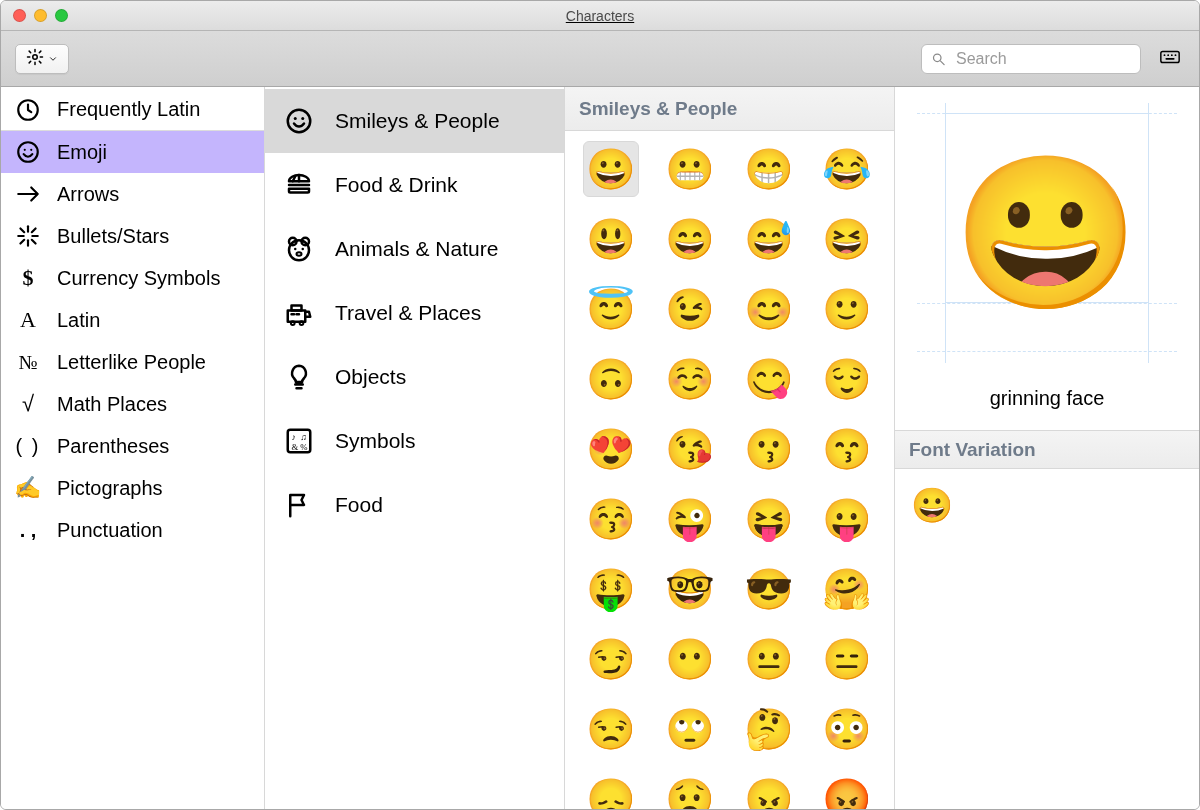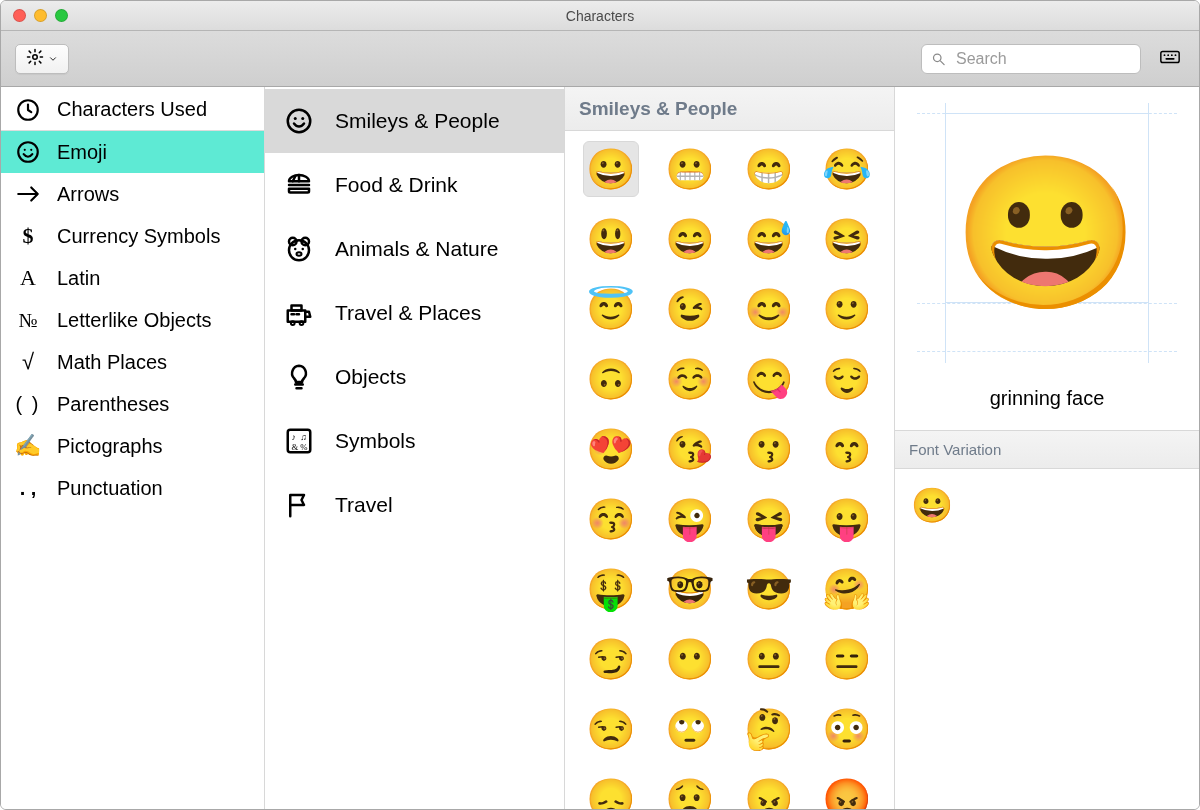--- a/index.html
+++ b/index.html
@@ -17,20 +17,21 @@
   }
 
   
   .titlebar {
     height: 30px;
     background: linear-gradient(#ececec, #dcdcdc);
     border-bottom: 1px solid #b5b5b5;
     position: relative;
     display: flex;
     align-items: center;
+    text-decoration: underline;
   }
   .traffic-lights {
     position: absolute; left: 12px; top: 8px;
     display: flex; gap: 8px;
   }
   .dot { width: 13px; height: 13px; border-radius: 50%; border: 0.5px solid rgba(0,0,0,.15); }
   .dot.red { background: #ff5f57; }
   .dot.yellow { background: #febc2e; }
   .dot.green { background: #28c840; }
   .window-title {
@@ -108,21 +109,21 @@
     height: 42px;
     display: flex;
     align-items: center;
     padding: 0 14px;
     gap: 16px;
     font-size: 20px;
     color: #000;
     cursor: default;
   }
   .cat-row.divider { border-bottom: 1px solid #dcdcdc; }
-  .cat-row.selected { background: #5eead4; }
+  .cat-row.selected { background: #c4b5fd; }
   .cat-icon {
     width: 26px; height: 26px;
     display: flex; align-items: center; justify-content: center;
     font-size: 20px; color:#000;
   }
 
   
   .sidebar-sub {
     width: 300px;
     border-right: 1px solid #d8d8d8;
@@ -212,21 +213,21 @@
     border-radius: 5px;
     cursor: default;
   }
 
   .fontvar-header {
     height: 38px;
     background: linear-gradient(#f4f4f4,#ececec);
     border-bottom: 1px solid #d8d8d8;
     display:flex;align-items:center;
     padding: 0 14px;
-    font-size: 15px; font-weight: 400;
+    font-size: 19px; font-weight: 700;
     color: #6f7b8a;
   }
   .fontvar-body {
     flex: 1;
     padding: 16px;
   }
   .fontvar-emoji { font-size: 34px; }
 
   
   .stroke-ic { fill:none; stroke:#000; stroke-width:2; stroke-linecap:round; stroke-linejoin:round; }
@@ -286,21 +287,21 @@
 <div class="content">
 
   <div class="sidebar-cat" id="sidebar-cat">
       <div class="cat-row divider">
         <span class="cat-icon">
           <svg viewBox="0 0 24 24">
             <circle cx="12" cy="12" r="9" class="stroke-ic"></circle>
             <path class="stroke-ic" d="M12 7v5l3 2"></path>
           </svg>
         </span>
-        <span>Characters Used</span>
+        <span>Frequently Latin</span>
       </div>
       <div class="cat-row selected">
         <span class="cat-icon">
           <svg viewBox="0 0 24 24">
             <circle cx="12" cy="12" r="9" class="stroke-ic"></circle>
             <circle cx="9" cy="10" r="1" fill="#000"></circle>
             <circle cx="15" cy="10" r="1" fill="#000"></circle>
             <path class="stroke-ic" d="M8 14c1.2 1.6 2.6 2.4 4 2.4s2.8-.8 4-2.4"></path>
           </svg>
         </span>
@@ -309,35 +310,52 @@
       <div class="cat-row">
         <span class="cat-icon">
           <svg viewBox="0 0 24 24">
             <path class="stroke-ic" d="M3 12h18M15 6l6 6-6 6"></path>
           </svg>
         </span>
         <span>Arrows</span>
       </div>
       <div class="cat-row">
         <span class="cat-icon">
+          <svg viewBox="0 0 24 24">
+            <g class="stroke-ic">
+              <line x1="12" y1="3" x2="12" y2="8"></line>
+              <line x1="12" y1="16" x2="12" y2="21"></line>
+              <line x1="3" y1="12" x2="8" y2="12"></line>
+              <line x1="16" y1="12" x2="21" y2="12"></line>
+              <line x1="5" y1="5" x2="8.5" y2="8.5"></line>
+              <line x1="15.5" y1="15.5" x2="19" y2="19"></line>
+              <line x1="5" y1="19" x2="8.5" y2="15.5"></line>
+              <line x1="15.5" y1="8.5" x2="19" y2="5"></line>
+            </g>
+          </svg>
+        </span>
+        <span>Bullets/Stars</span>
+      </div>
+      <div class="cat-row">
+        <span class="cat-icon">
           <span style="font-family:Georgia,serif;font-weight:bold;font-size:22px">$</span>
         </span>
         <span>Currency Symbols</span>
       </div>
       <div class="cat-row">
         <span class="cat-icon">
           <span style="font-family:Georgia,serif;font-size:22px">A</span>
         </span>
         <span>Latin</span>
       </div>
       <div class="cat-row">
         <span class="cat-icon">
           <span style="font-family:Georgia,serif;font-size:20px">№</span>
         </span>
-        <span>Letterlike Objects</span>
+        <span>Letterlike People</span>
       </div>
       <div class="cat-row">
         <span class="cat-icon">
           <span style="font-size:22px">√</span>
         </span>
         <span>Math Places</span>
       </div>
       <div class="cat-row">
         <span class="cat-icon">
           <span style="font-size:20px;letter-spacing:2px">( )</span>
@@ -423,21 +441,21 @@
           </svg>
         </span>
         <span>Symbols</span>
       </div>
       <div class="sub-row">
         <span class="sub-icon">
           <svg viewBox="0 0 24 24">
             <path class="stroke-ic" d="M5 21V4M5 4h11l-2 4 2 4H5"></path>
           </svg>
         </span>
-        <span>Travel</span>
+        <span>Food</span>
       </div>
     </div>
 
   <div class="emoji-col">
     <div class="emoji-header">Smileys &amp; People</div>
     <div class="emoji-grid" id="emoji-grid">
         <div class="emoji-cell selected">😀</div>
         <div class="emoji-cell">😬</div>
         <div class="emoji-cell">😁</div>
         <div class="emoji-cell">😂</div>

